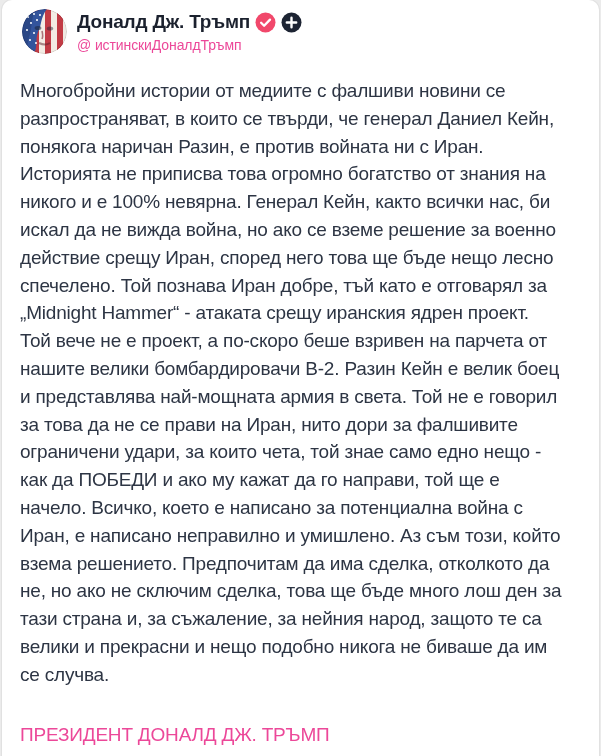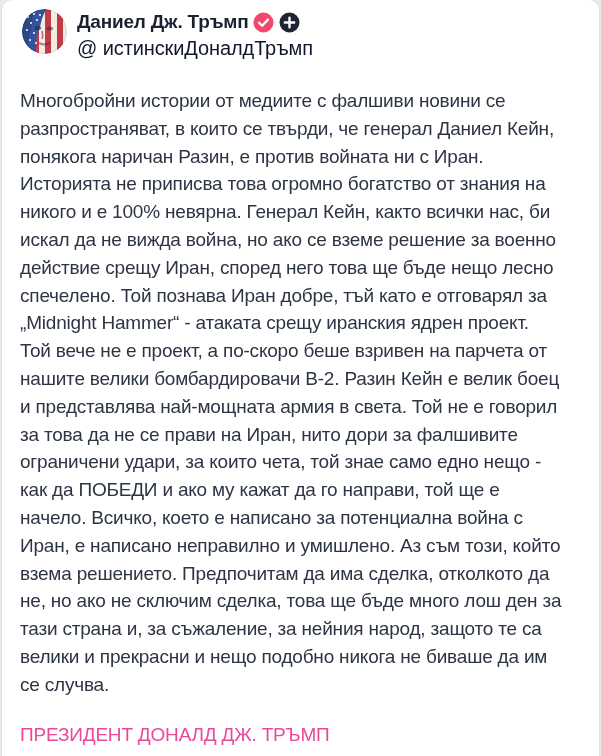--- a/index.html
+++ b/index.html
@@ -40,37 +40,36 @@
   .display-name {
     font-size: 19px; font-weight: 700;
     color: #1b212e;
     letter-spacing: -0.2px;
     cursor: pointer;
   }
   .badge { width: 21px; height: 21px; display: inline-block; }
   .plus-badge { cursor: pointer; }
   .handle {
     margin-top: 3px;
-    font-size: 20px;
-    color: #0f172a;
+    font-size: 14px;
+    color: #ec4899;
     letter-spacing: -0.1px;
     cursor: pointer;
   }
   .body-text {
     position: absolute;
     left: 18px; top: 77px;
     width: 577px;
     height: 616px;
     font-size: 19px;
     line-height: 27.8px;
     letter-spacing: -0.2px;
     color: #2d3544;
     white-space: pre;
     overflow: hidden;
-    margin-top: 10px;
   }
   .signature {
     position: absolute;
     left: 18px; top: 721px;
     font-size: 19px;
     line-height: 27.8px;
     letter-spacing: -0.2px;
     color: #ec4899;
     white-space: pre;
   }
@@ -112,21 +111,21 @@
           <ellipse cx="28" cy="19.5" rx="3.2" ry="2" fill="#1a2236" opacity="0.45"></ellipse>
           <path d="M20,22 C21,26 21,28 20,30" stroke="#7c2530" stroke-width="1.6" fill="none" opacity="0.6"></path>
           <path d="M17,34 C21,36 25,36 28,34" stroke="#5c1f28" stroke-width="2" fill="none" opacity="0.5"></path>
           <circle cx="22.5" cy="22.5" r="22" fill="none" stroke="#000000" stroke-opacity="0.12" stroke-width="1"></circle>
         </g>
       </svg>
     </div>
 
     <div class="identity">
       <div class="name-row">
-        <span class="display-name">Даниел Дж. Тръмп</span>
+        <span class="display-name">Доналд Дж. Тръмп</span>
         <span class="badge">
           <svg width="21" height="21" viewBox="0 0 21 21">
             <circle cx="10.5" cy="10.5" r="10" fill="#f1486b"></circle>
             <path d="M6.1 10.8 l3 3 L15 7.6" stroke="#ffffff" stroke-width="2.3" fill="none" stroke-linecap="round" stroke-linejoin="round"></path>
           </svg>
         </span>
         <span class="badge plus-badge">
           <svg width="21" height="21" viewBox="0 0 21 21">
             <circle cx="10.5" cy="10.5" r="10" fill="#1d2433"></circle>
             <path d="M10.5 5.8 v9.4 M5.8 10.5 h9.4" stroke="#ffffff" stroke-width="2.4" stroke-linecap="round"></path>

